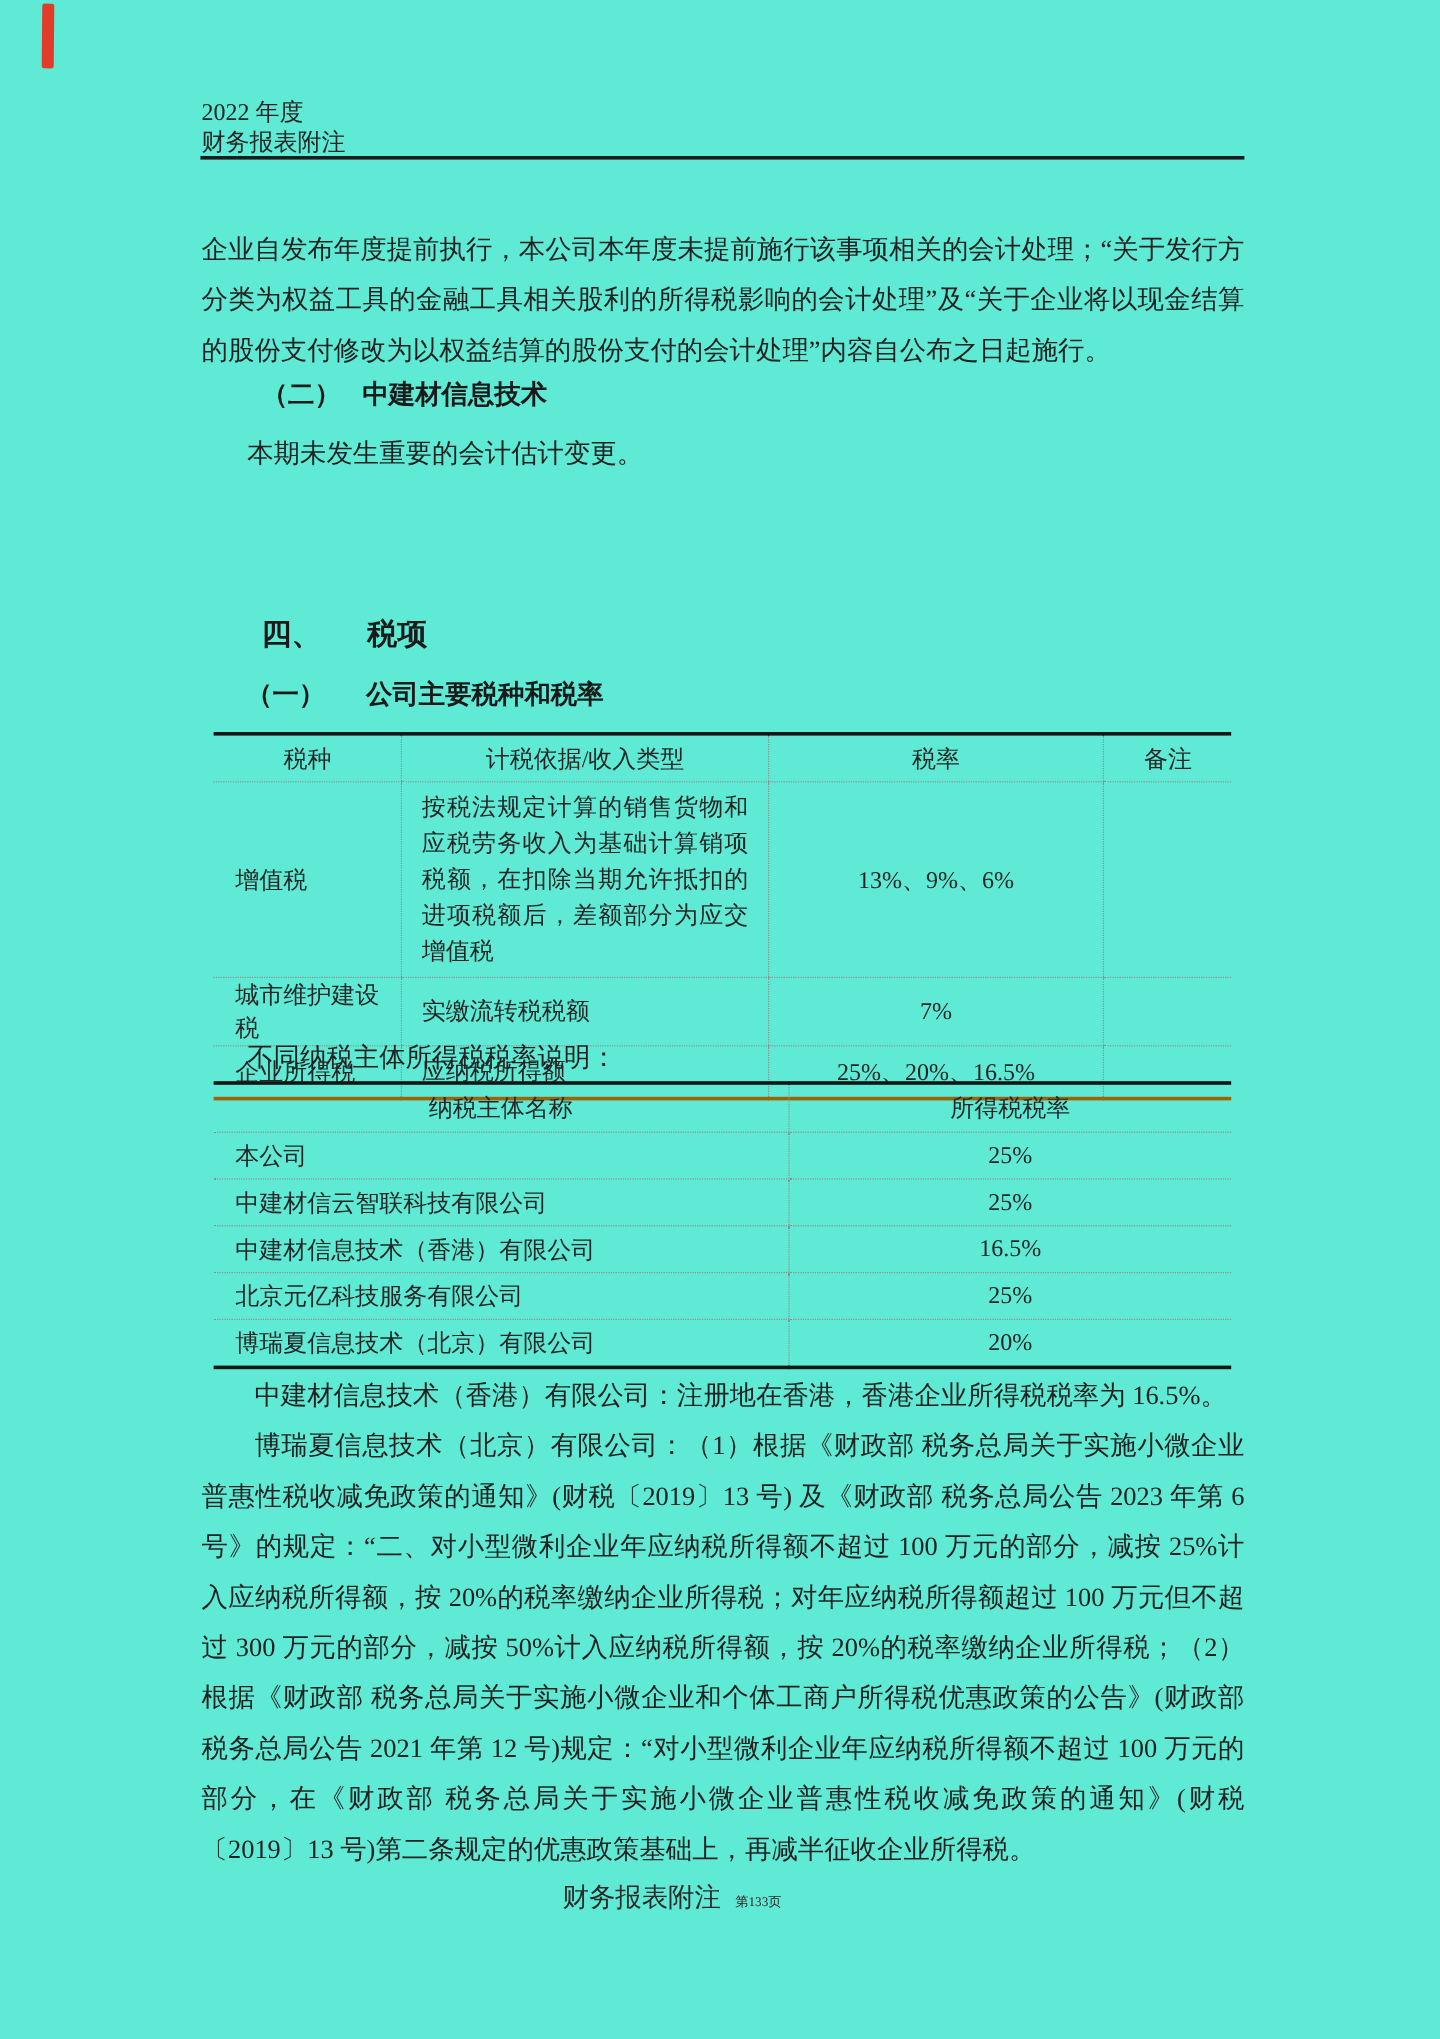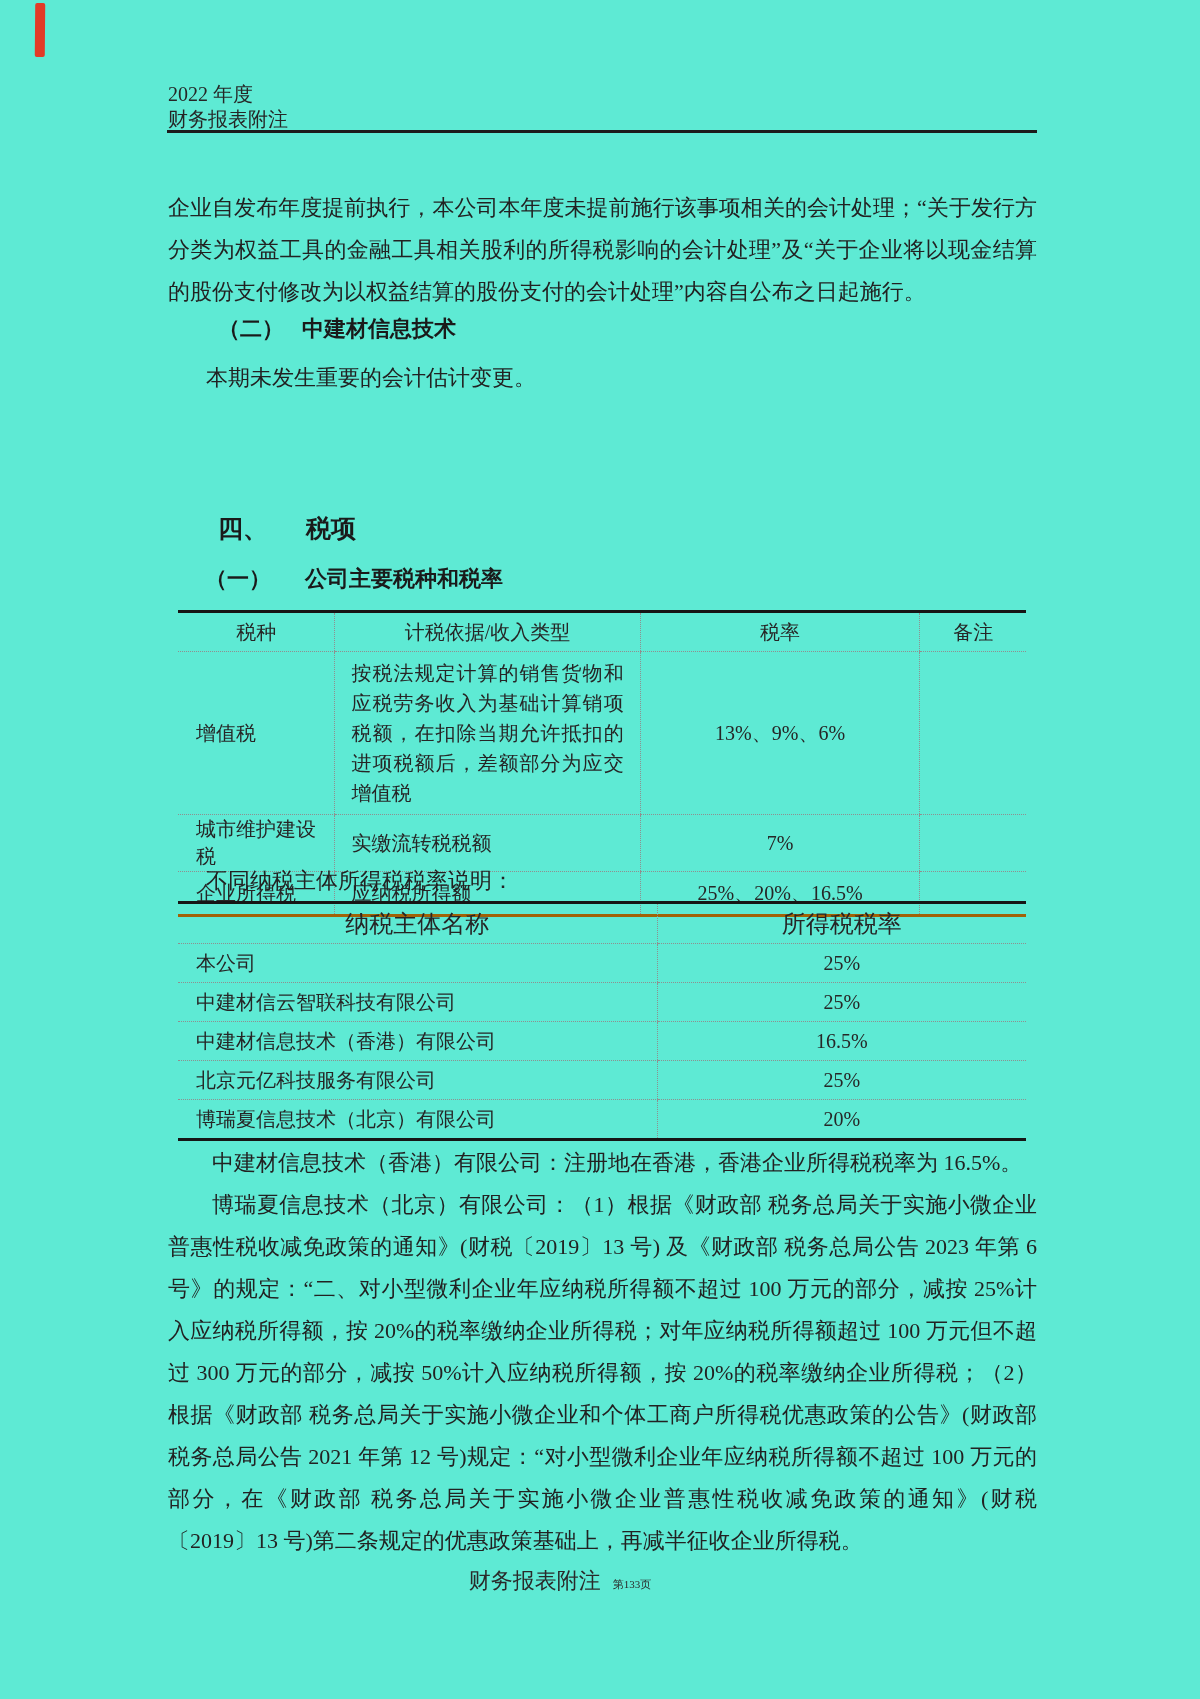--- a/index.html
+++ b/index.html
@@ -30,21 +30,21 @@
   .t1 th{font-weight:normal;font-size:20px;height:36px;text-align:center;border-bottom:1px dotted #8f8f8f;color:#262626;}
   .t1 td{font-size:20px;color:#262626;}
   .t1 tbody tr td{border-bottom:1px dotted #8f8f8f;}
   .t1 tbody tr:last-child td{border-bottom:none;}
   .t1 th + th, .t1 td + td{border-left:1px dotted #8f8f8f;}
   .t1 .cell-tax{padding-left:18px;text-align:left;height:34px;}
   .t1 .cell-basis{padding:6px 16px;line-height:30px;text-align:justify;}
   .t1 .cell-rate{text-align:center;}
   .p3{left:206px;top:860px;width:830px;}
   .t2{position:absolute;left:178px;top:901px;width:848px;border-top:3px solid #161616;border-bottom:3px solid #161616;}
-  .t2 th{font-weight:normal;font-size:24px;height:37px;text-align:center;border-bottom:1px dotted #8f8f8f;color:#262626;}
+  .t2 th{font-weight:normal;font-size:20px;height:37px;text-align:center;border-bottom:1px dotted #8f8f8f;color:#262626;}
   .t2 td{font-size:20px;height:36px;color:#262626;}
   .t2 tbody tr td{border-bottom:1px dotted #8f8f8f;}
   .t2 tbody tr:last-child td{border-bottom:none;}
   .t2 th + th, .t2 td + td{border-left:1px dotted #8f8f8f;}
   .t2 .cell-name{padding-left:18px;text-align:left;}
   .t2 .cell-rate2{text-align:center;}
   .flow{position:absolute;left:168px;top:1142px;width:869px;}
   .flow p{margin:0;font-size:22px;line-height:42px;text-align:justify;text-indent:44px;color:#222;}
   .footer{position:absolute;left:0px;top:1566px;width:1120px;text-align:center;color:#2a2a2a;}
   .footer .f-title{font-size:22px;}

